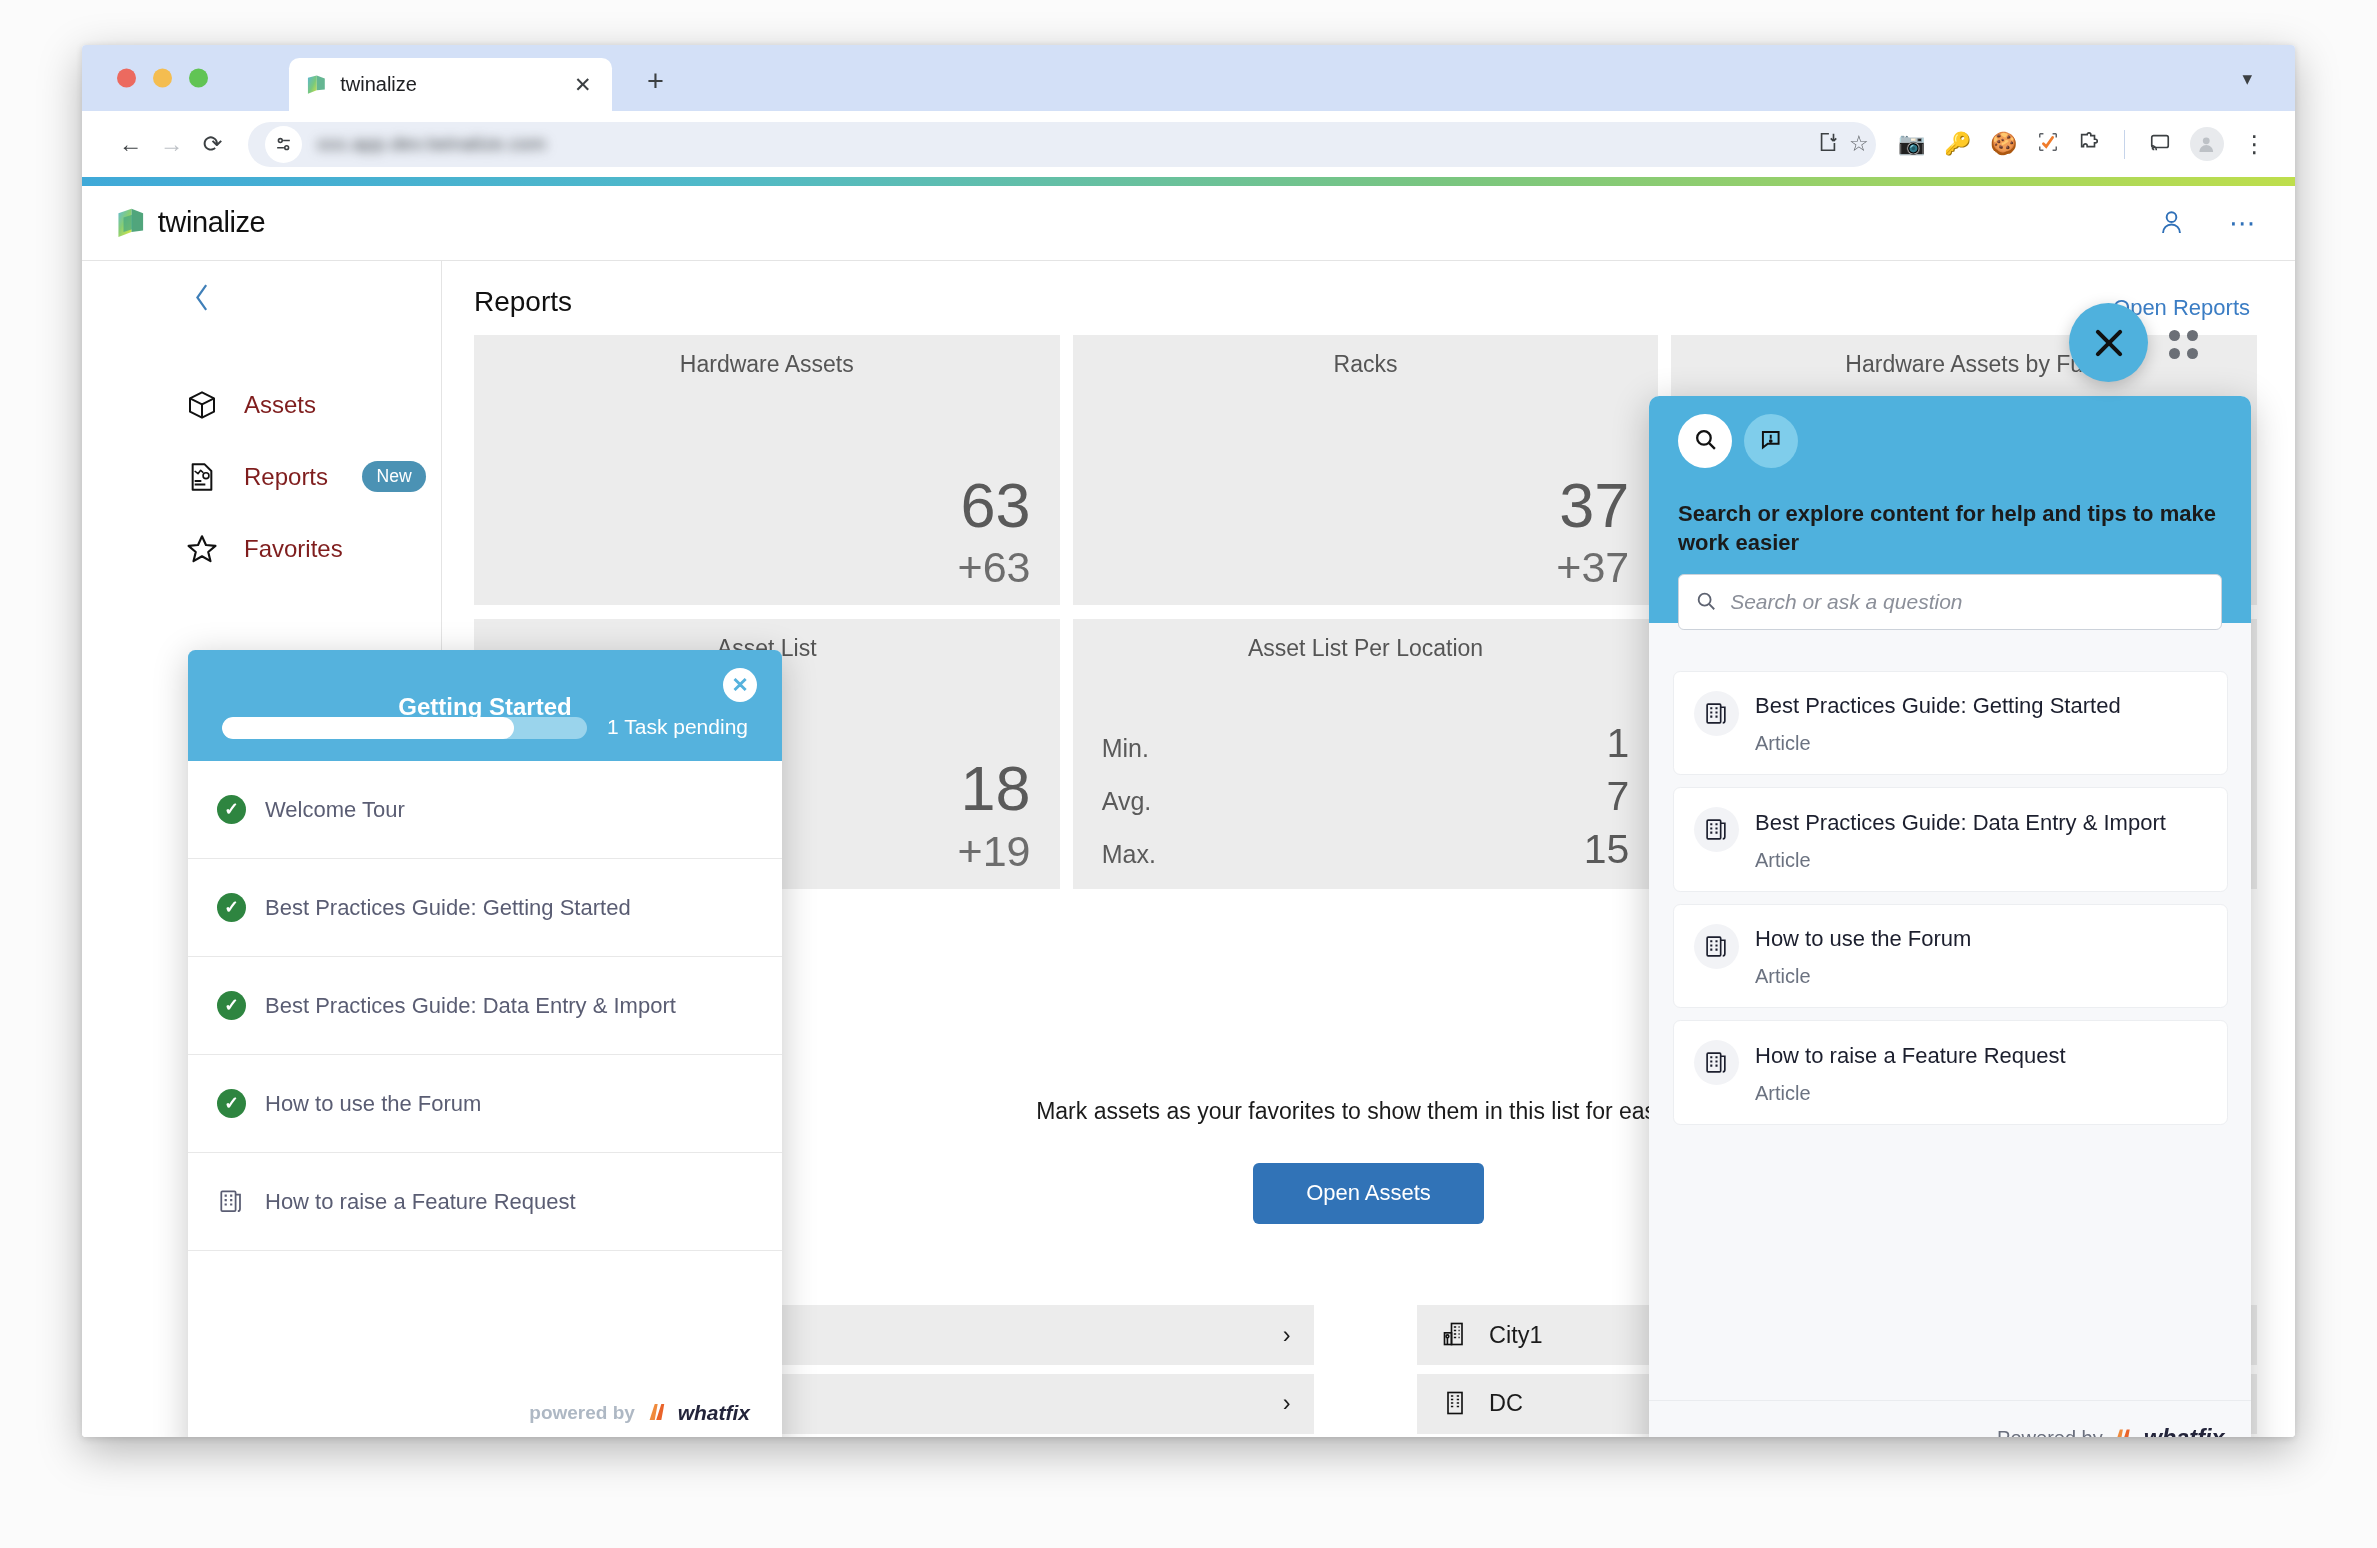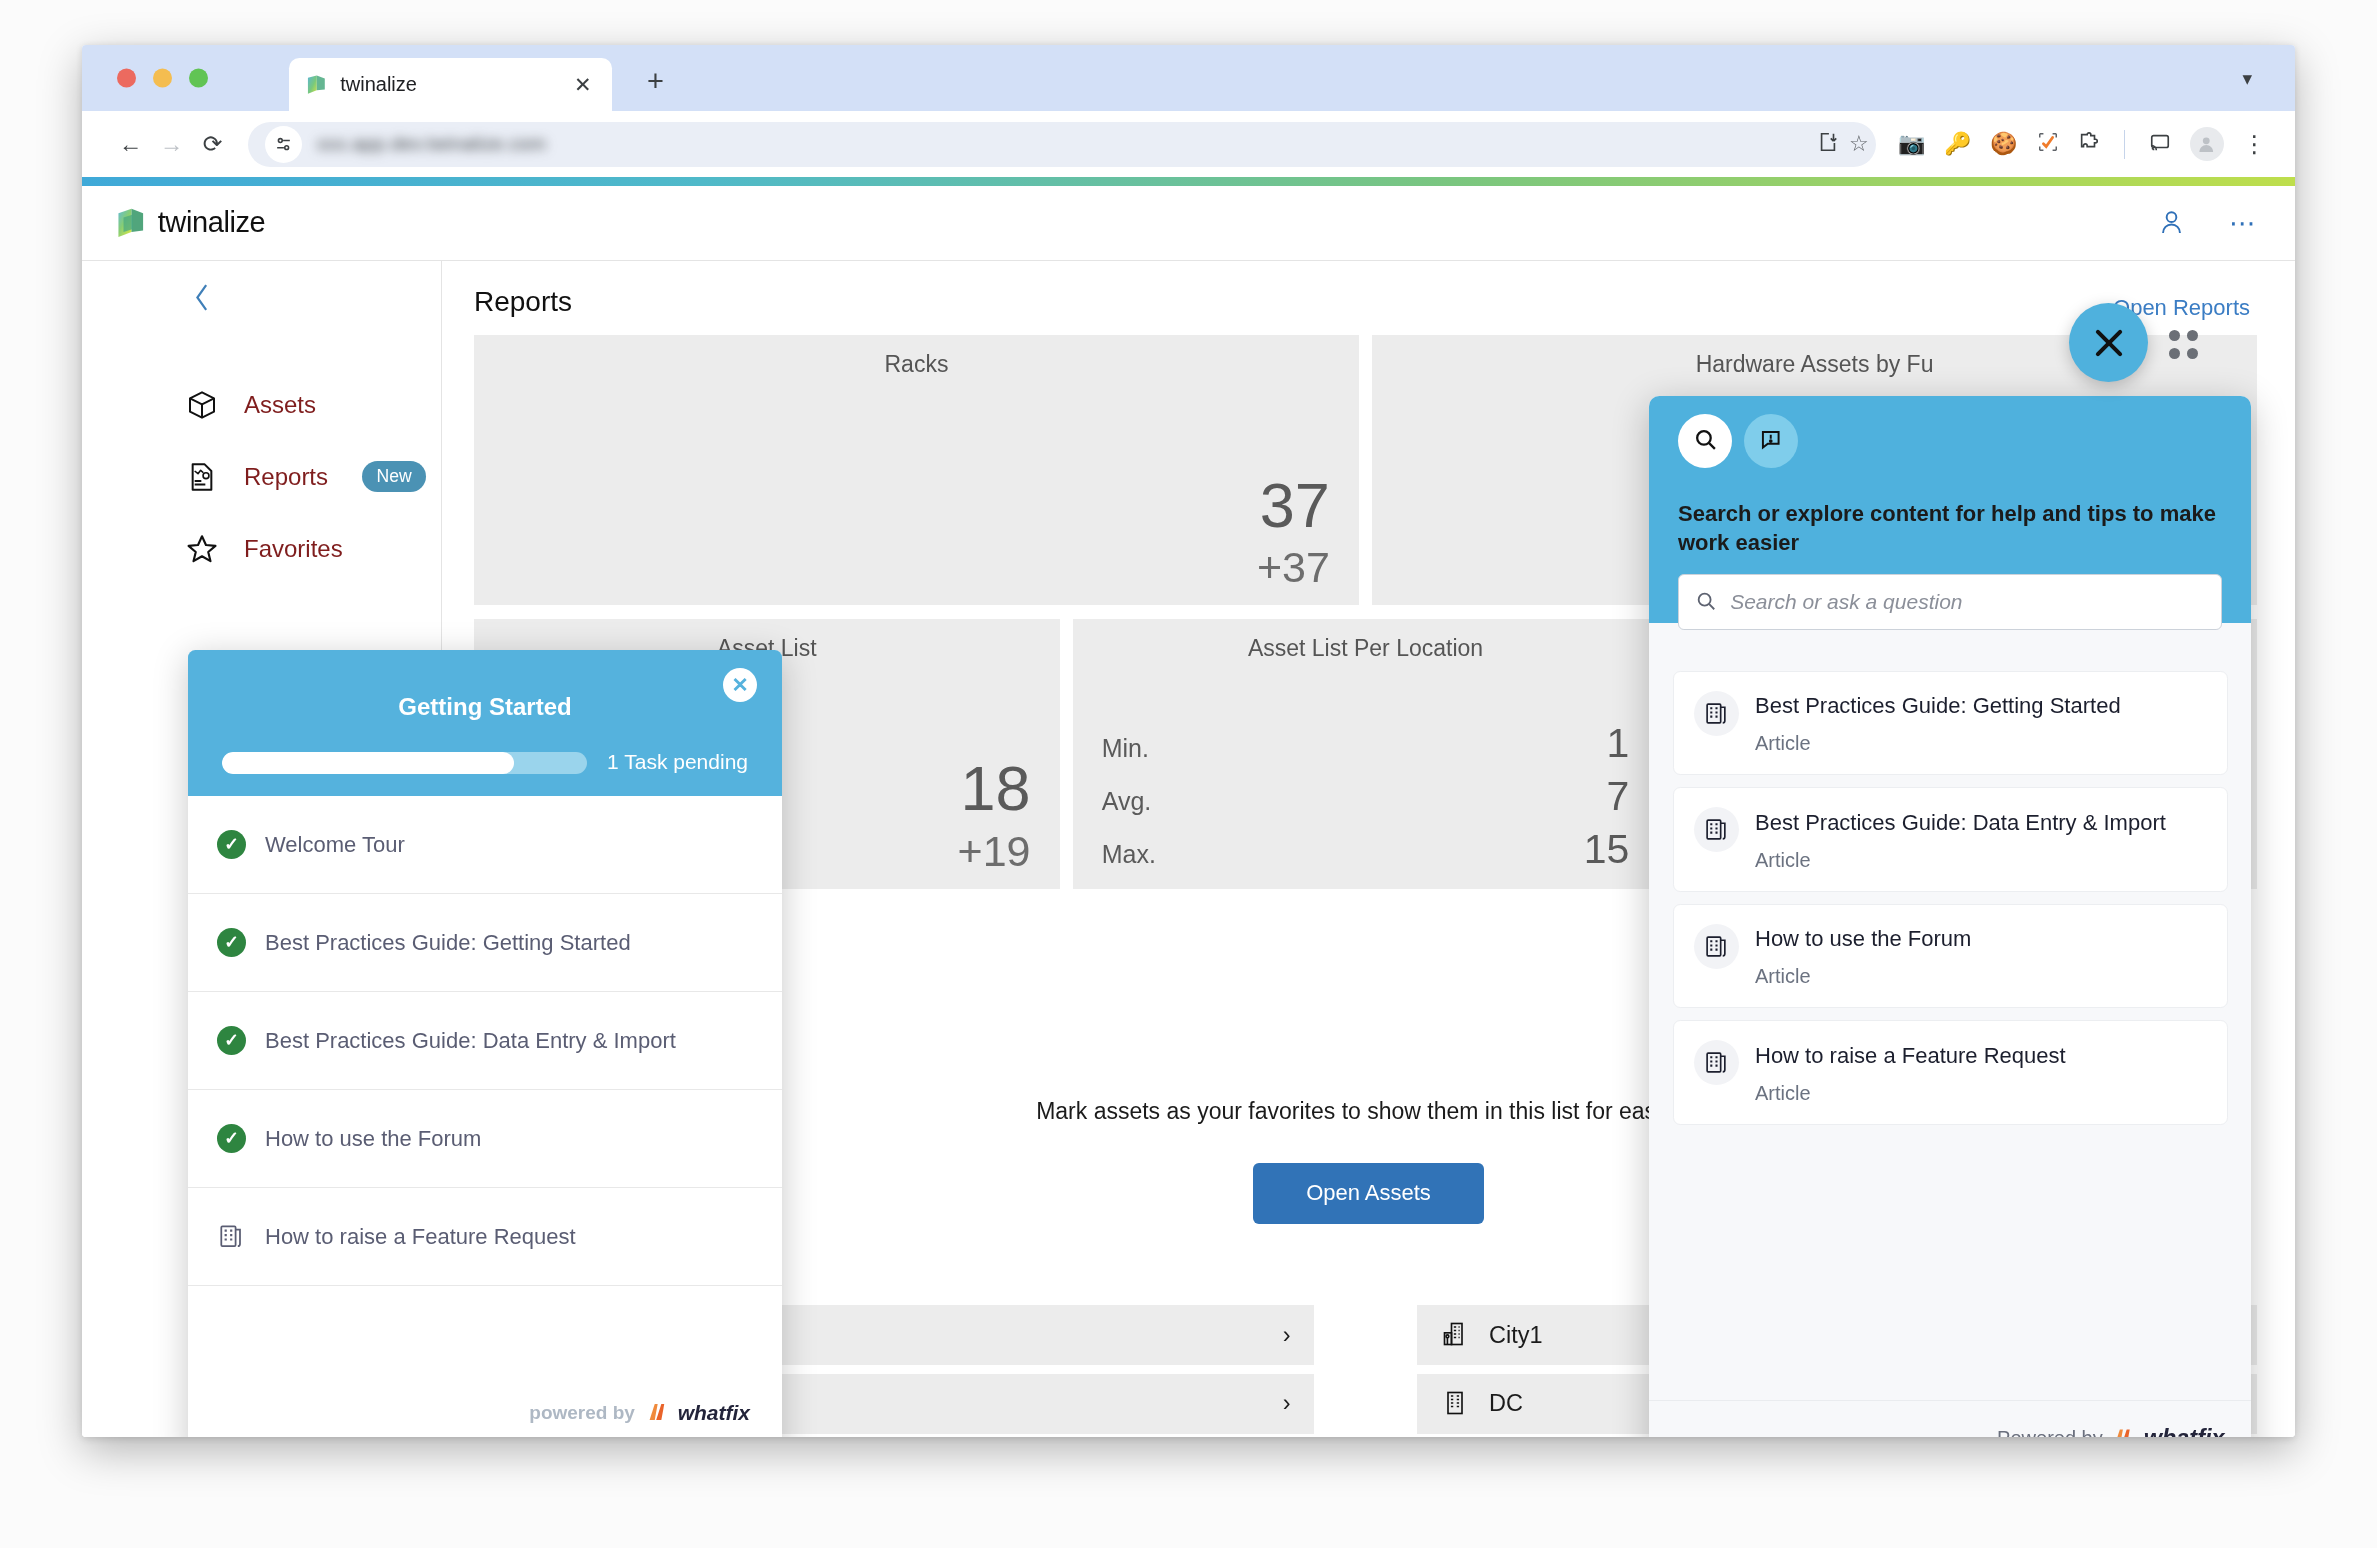--- a/index.html
+++ b/index.html
@@ -271,21 +271,21 @@
     left: 106px; top: 605px;
     width: 594px; height: 807px;
     background: #ffffff;
     border-radius: 7.3px;
     box-shadow: 0 7.3px 35px rgba(0,0,0,0.22);
     overflow: hidden;
     z-index: 40;
   }
   #tasklist-header {
     background: #55b2dd;
-    height: 146px;
+    height: 111px;
     position: relative;
     padding: 0 34px;
   }
   #tasklist-title {
     text-align: center; color: #fff;
     font-size: 24px; font-weight: bold;
     padding-top: 43px;
   }
   #tasklist-close {
     position: absolute; right: 25px; top: 17.6px;
@@ -579,20 +579,25 @@
           </div>
 
         </div>
       </div>
 
       <div id="main">
         <div id="main-title">Reports</div>
         <div id="open-reports">Open Reports</div>
 
         <div class="cards-row">
+          <div class="card">
+            <div class="card-title">Hardware Assets</div>
+            <div class="big-num">63</div>
+            <div class="delta-num">+63</div>
+          </div>
 
           <div class="card">
             <div class="card-title">Racks</div>
             <div class="big-num">37</div>
             <div class="delta-num">+37</div>
           </div>
 
           <div class="card">
             <div class="card-title">Hardware Assets by Fu</div>
             <div class="donut-wrap">

